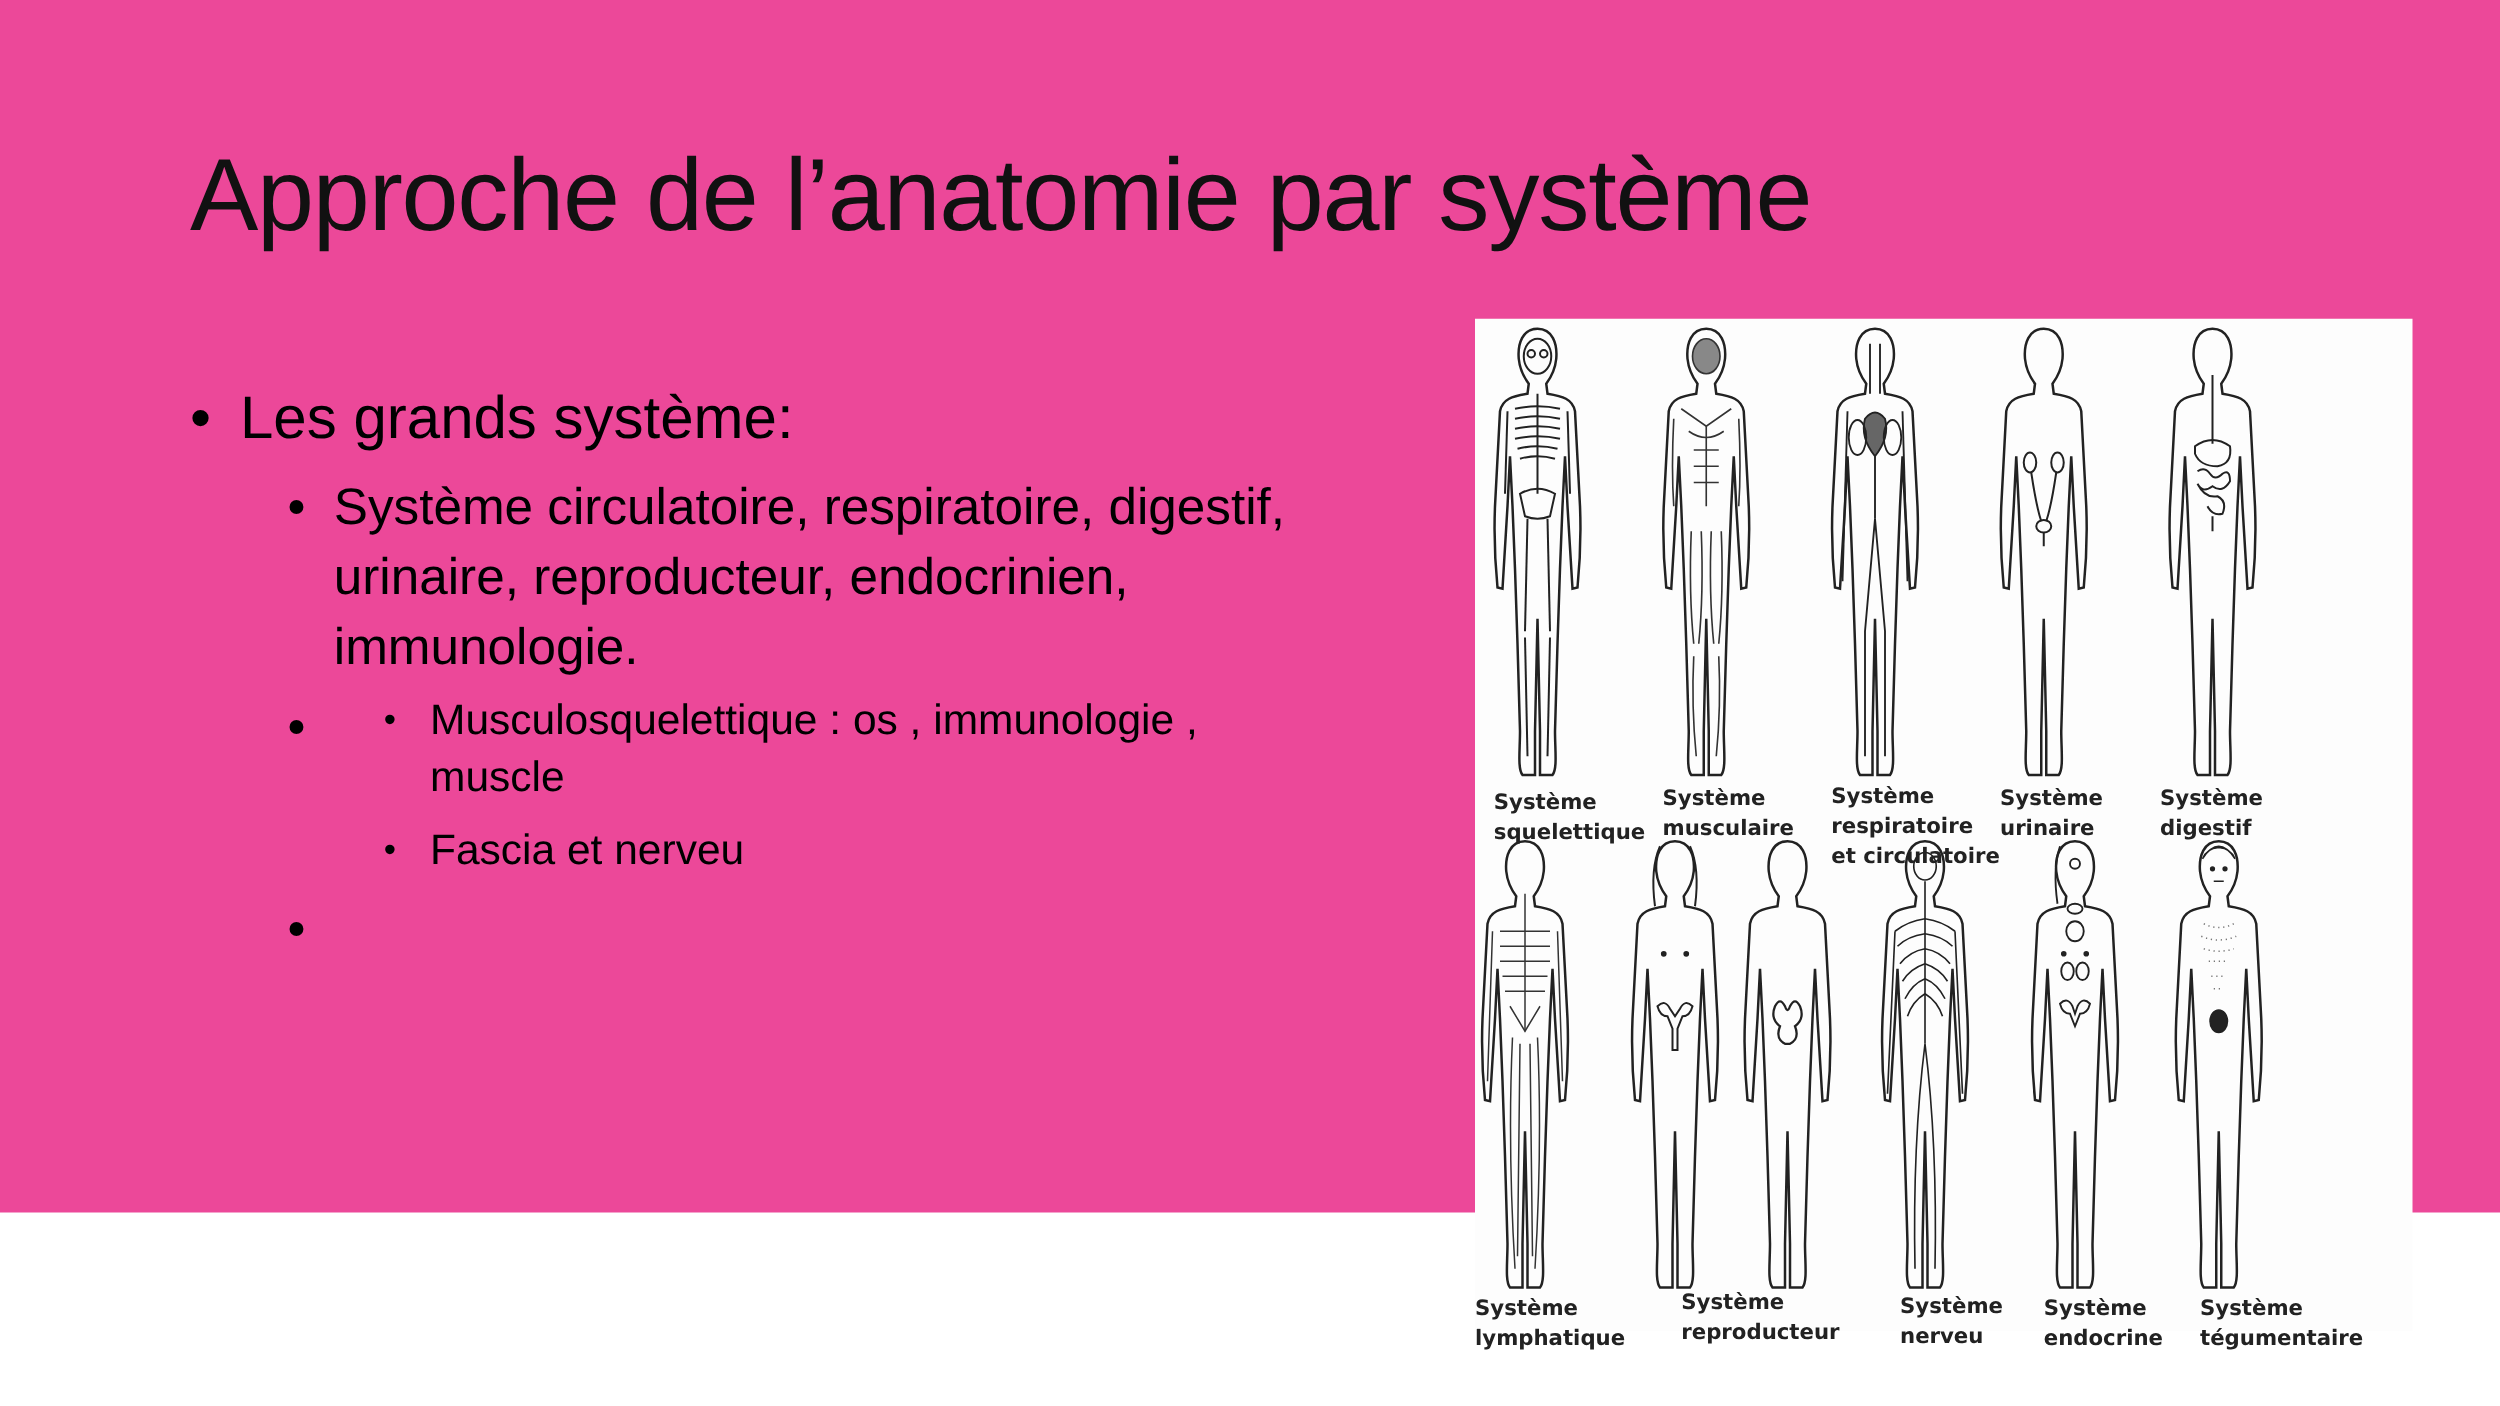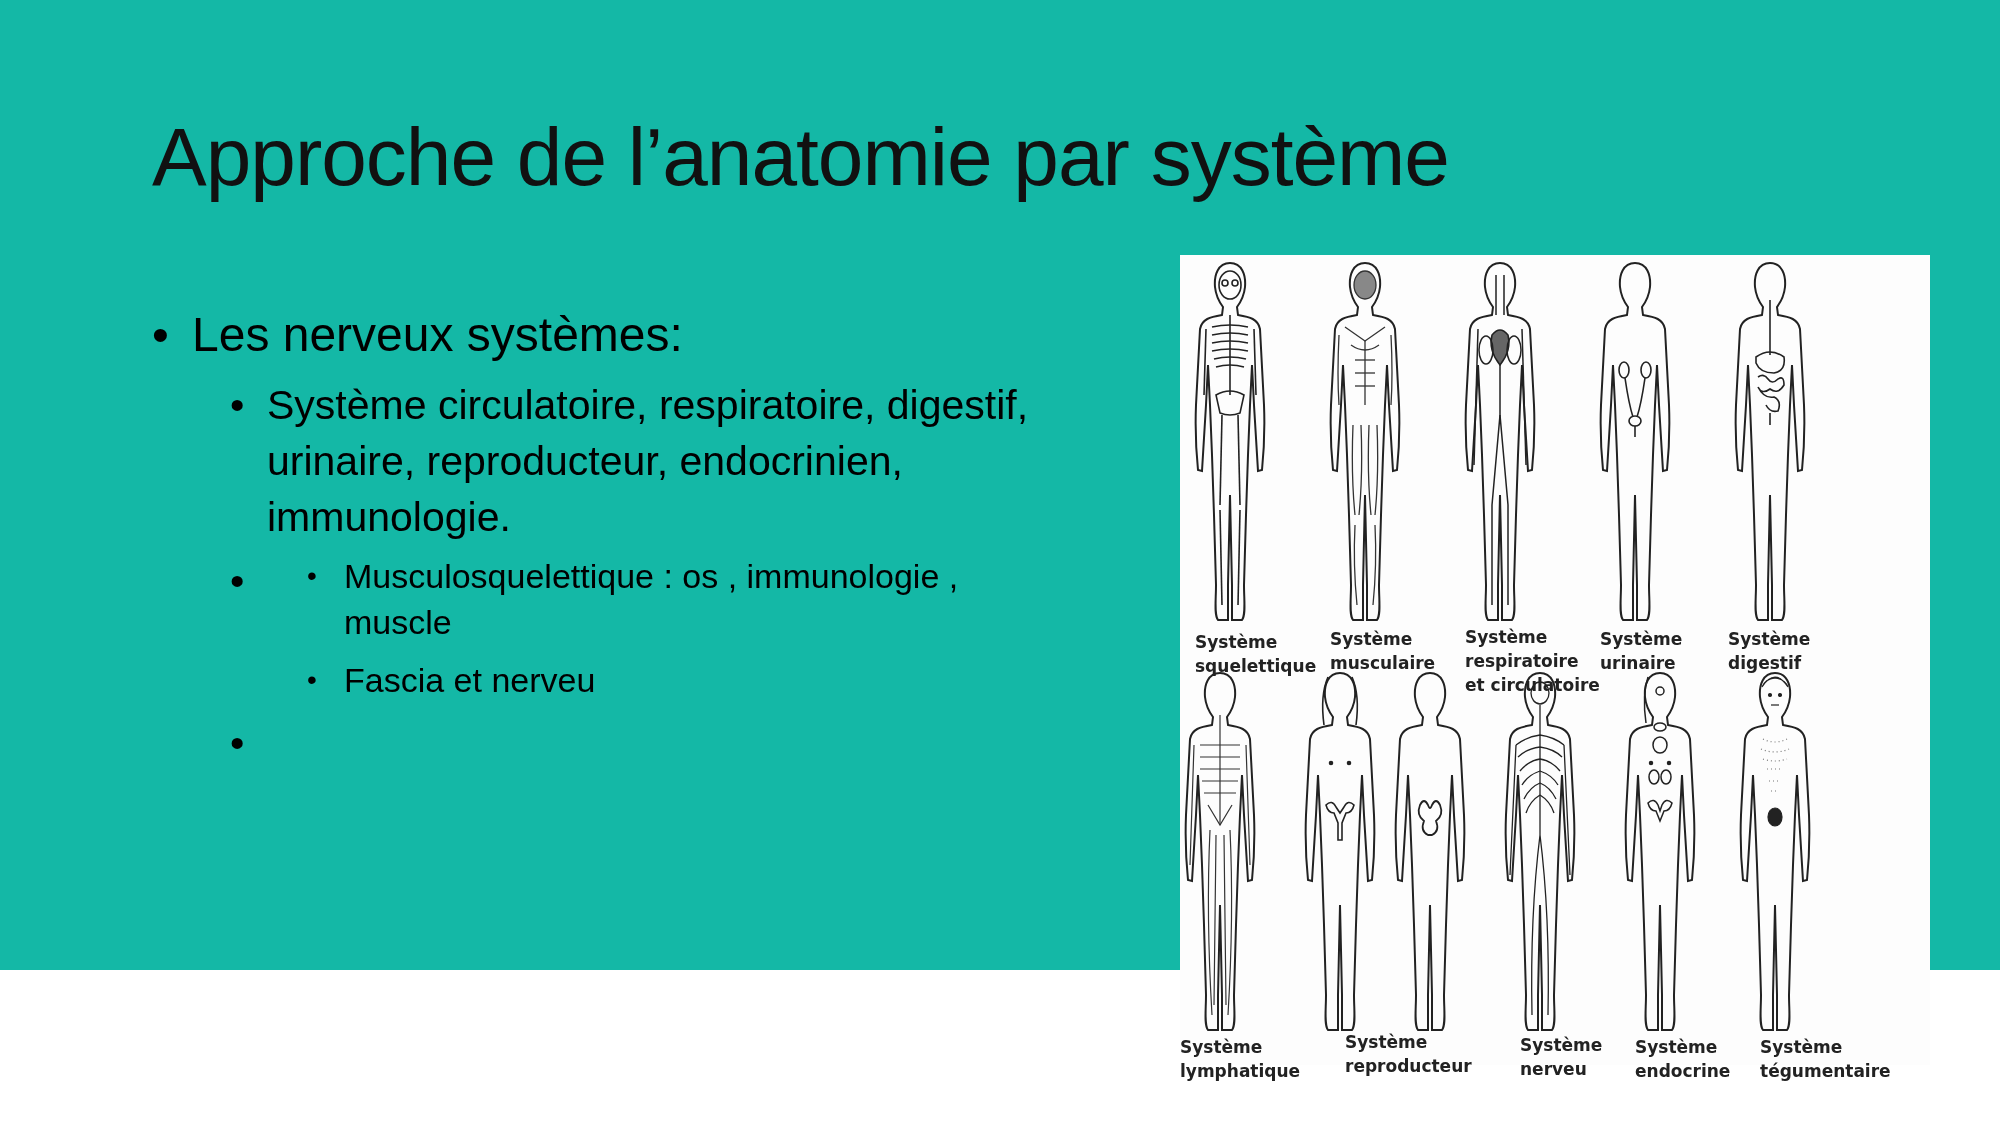--- a/index.html
+++ b/index.html
@@ -1,18 +1,18 @@
 <!DOCTYPE html>
 <html><head>
   <meta charset="utf-8">
   <style>
     html, body { margin: 0; padding: 0; background: #ffffff; }
     body { width: 2000px; height: 1125px; position: relative; overflow: hidden;
            font-family: "Liberation Sans", "DejaVu Sans", sans-serif; color: #000; }
-    .slide { position: absolute; left: 0; top: 0; width: 2000px; height: 970px; background: #14b8a6; }
+    .slide { position: absolute; left: 0; top: 0; width: 2000px; height: 970px; background: #ec4899; }
     .title { position: absolute; left: 152px; top: 112px; font-size: 82px; font-weight: 300;
              letter-spacing: -1px; line-height: 1.1; color: #111; white-space: nowrap; }
     .body { position: absolute; left: 152px; top: 305px; width: 900px; }
     .l1, .l2, .l3 { position: relative; }
     .l1 { font-size: 48px; line-height: 60px; padding-left: 40px; margin-bottom: 12px; }
     .l2 { font-size: 41px; line-height: 56px; padding-left: 115px; margin-bottom: 8px; }
     .l3 { font-size: 34px; line-height: 46px; padding-left: 192px; margin-bottom: 12px; }
     .bullet { position: absolute; top: 0; font-size: inherit; }
     .l1 .bullet { left: 0; }
     .l2 .bullet { left: 78px; }
@@ -26,21 +26,21 @@
   </style>
 </head>
 <body>
 
 <div class="slide">
   <div class="title">Approche de l’anatomie par système</div>
 
   <div class="body">
     <div class="l1">
       <span class="bullet">•</span>
-      <span>Les nerveux systèmes:</span>
+      <span>Les grands système:</span>
     </div>
     <div class="l2">
       <span class="bullet">•</span>
       <span>Système circulatoire, respiratoire, digestif, urinaire, reproducteur, endocrinien, immunologie.</span>
     </div>
     <div class="l2">
       <span class="bullet">•</span>
     </div>
     <div class="l3">
       <span class="bullet">•</span>

